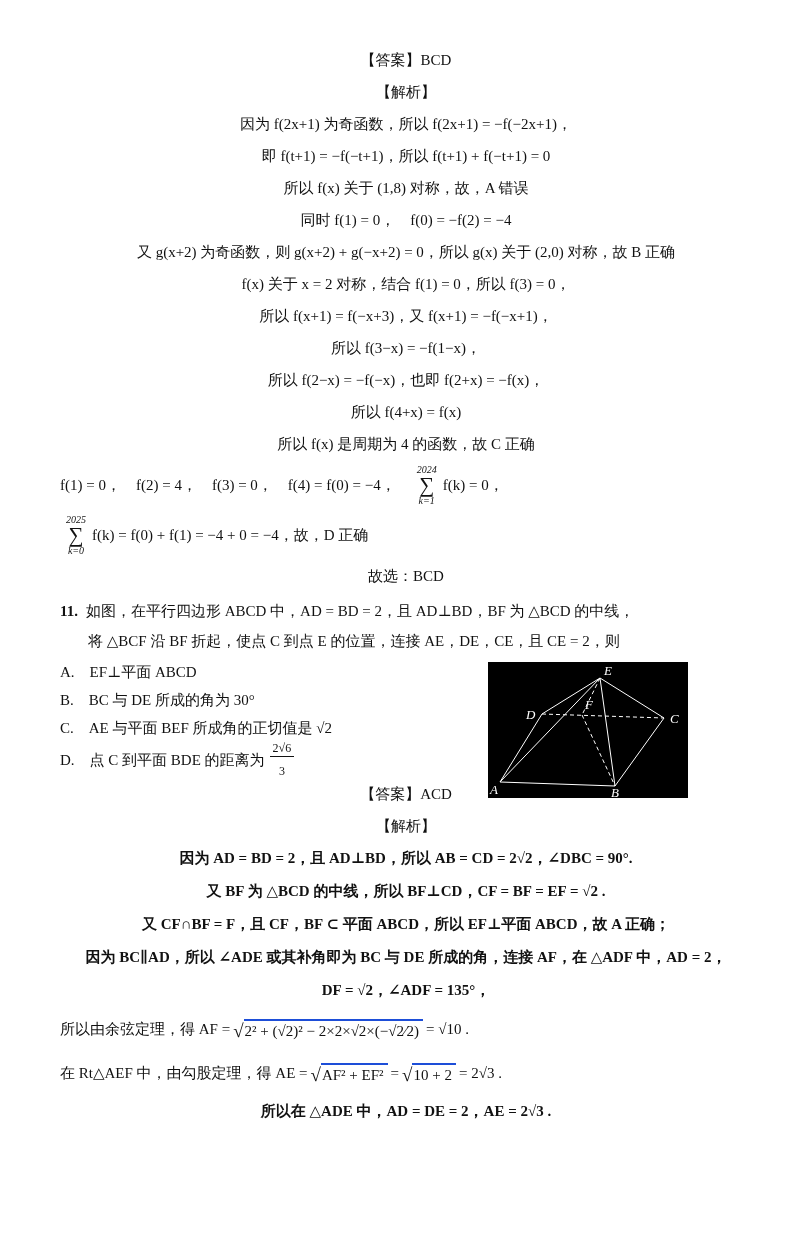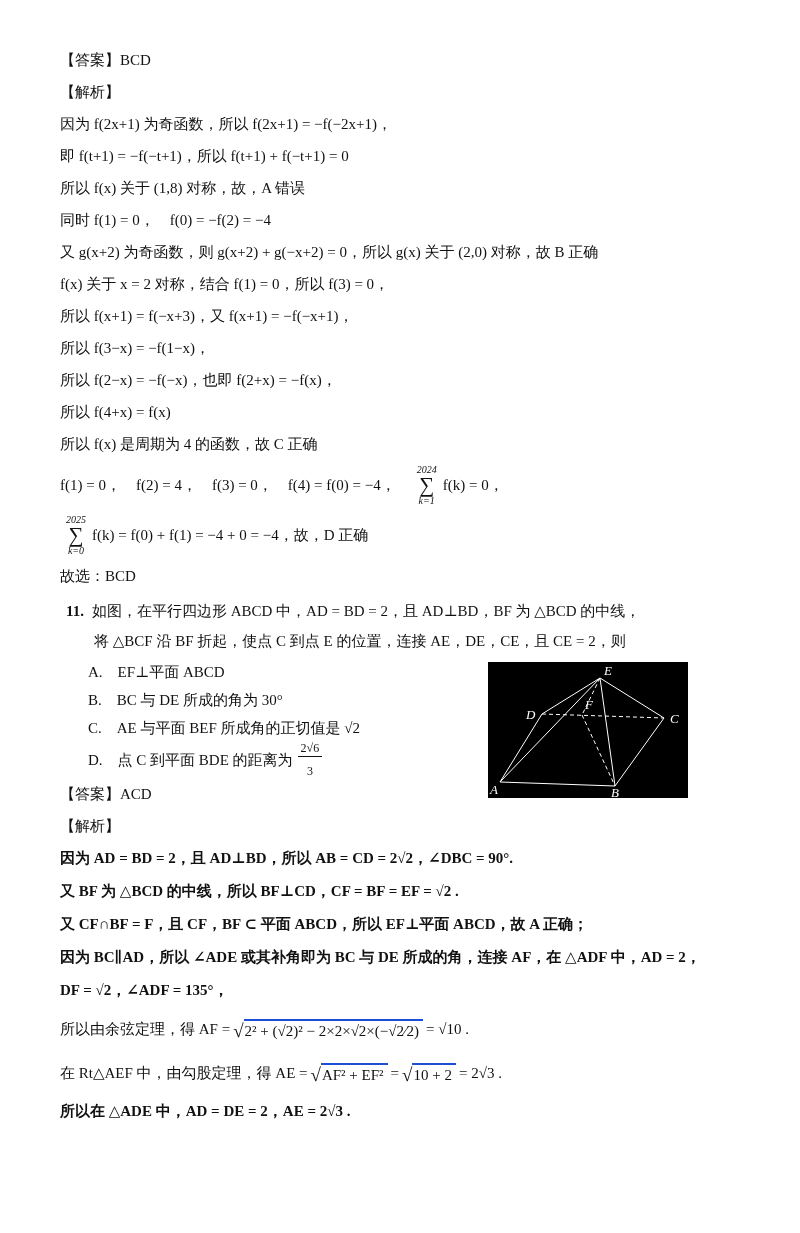--- a/index.html
+++ b/index.html
@@ -8,32 +8,32 @@
     position: relative;
     width: 800px;
     height: 1233px;
     background: #ffffff;
     font-family: "Liberation Serif", "DejaVu Serif", serif;
     color: #111111;
     font-size: 15px;
     overflow: hidden;
   }
   .content { position: absolute; left: 60px; top: 44px; right: 48px; }
-  .line { line-height: 32px; min-height: 32px; white-space: nowrap; }
+  .line { line-height: 32px; min-height: 32px; white-space: nowrap; text-align: center; }
   .sum-line { display: flex; align-items: center; height: 50px; white-space: nowrap; }
   .bigsum { display: inline-flex; flex-direction: column; align-items: center; line-height: 1; margin: 0 6px; }
   .bigsum .lim { font-size: 10px; font-style: italic; }
   .bigsum .sigma { font-size: 21px; font-style: normal; }
   .frac { display: inline-flex; flex-direction: column; align-items: center; line-height: 1.15; font-size: 12px; margin-left: 5px; gap: 8px; }
   .frac .num { border-bottom: 1px solid #111; padding: 0 3px; }
   .frac .den { padding: 0 3px; }
-  .q-stem { line-height: 30px; margin-top: 4px; margin-left: 6px; }
+  .q-stem { line-height: 30px; margin-top: 4px; }
   .q-num { font-weight: bold; margin-right: 8px; }
   .q-cont { padding-left: 28px; line-height: 30px; }
-  .options { margin-left: 28px; margin-top: 2px; }
+  .options { margin-top: 2px; }
   .opt { line-height: 28px; min-height: 28px; }
   .opt-d { display: flex; align-items: center; height: 36px; }
   .s2 { line-height: 33px; min-height: 33px; font-weight: bold; }
   .sqrt-line { display: flex; align-items: center; height: 44px; white-space: nowrap; }
   .sqrt { display: inline-flex; align-items: stretch; margin: 0 3px; }
   .rsign { font-size: 19px; line-height: 1; align-self: flex-end; }
   .rad { border-top: 2px solid #1d4ed8; padding: 2px 4px 0 1px; }
   .geo-figure {
     position: absolute; left: 488px; top: 662px; margin: 0;
     width: 200px; height: 136px; background: #000000;

